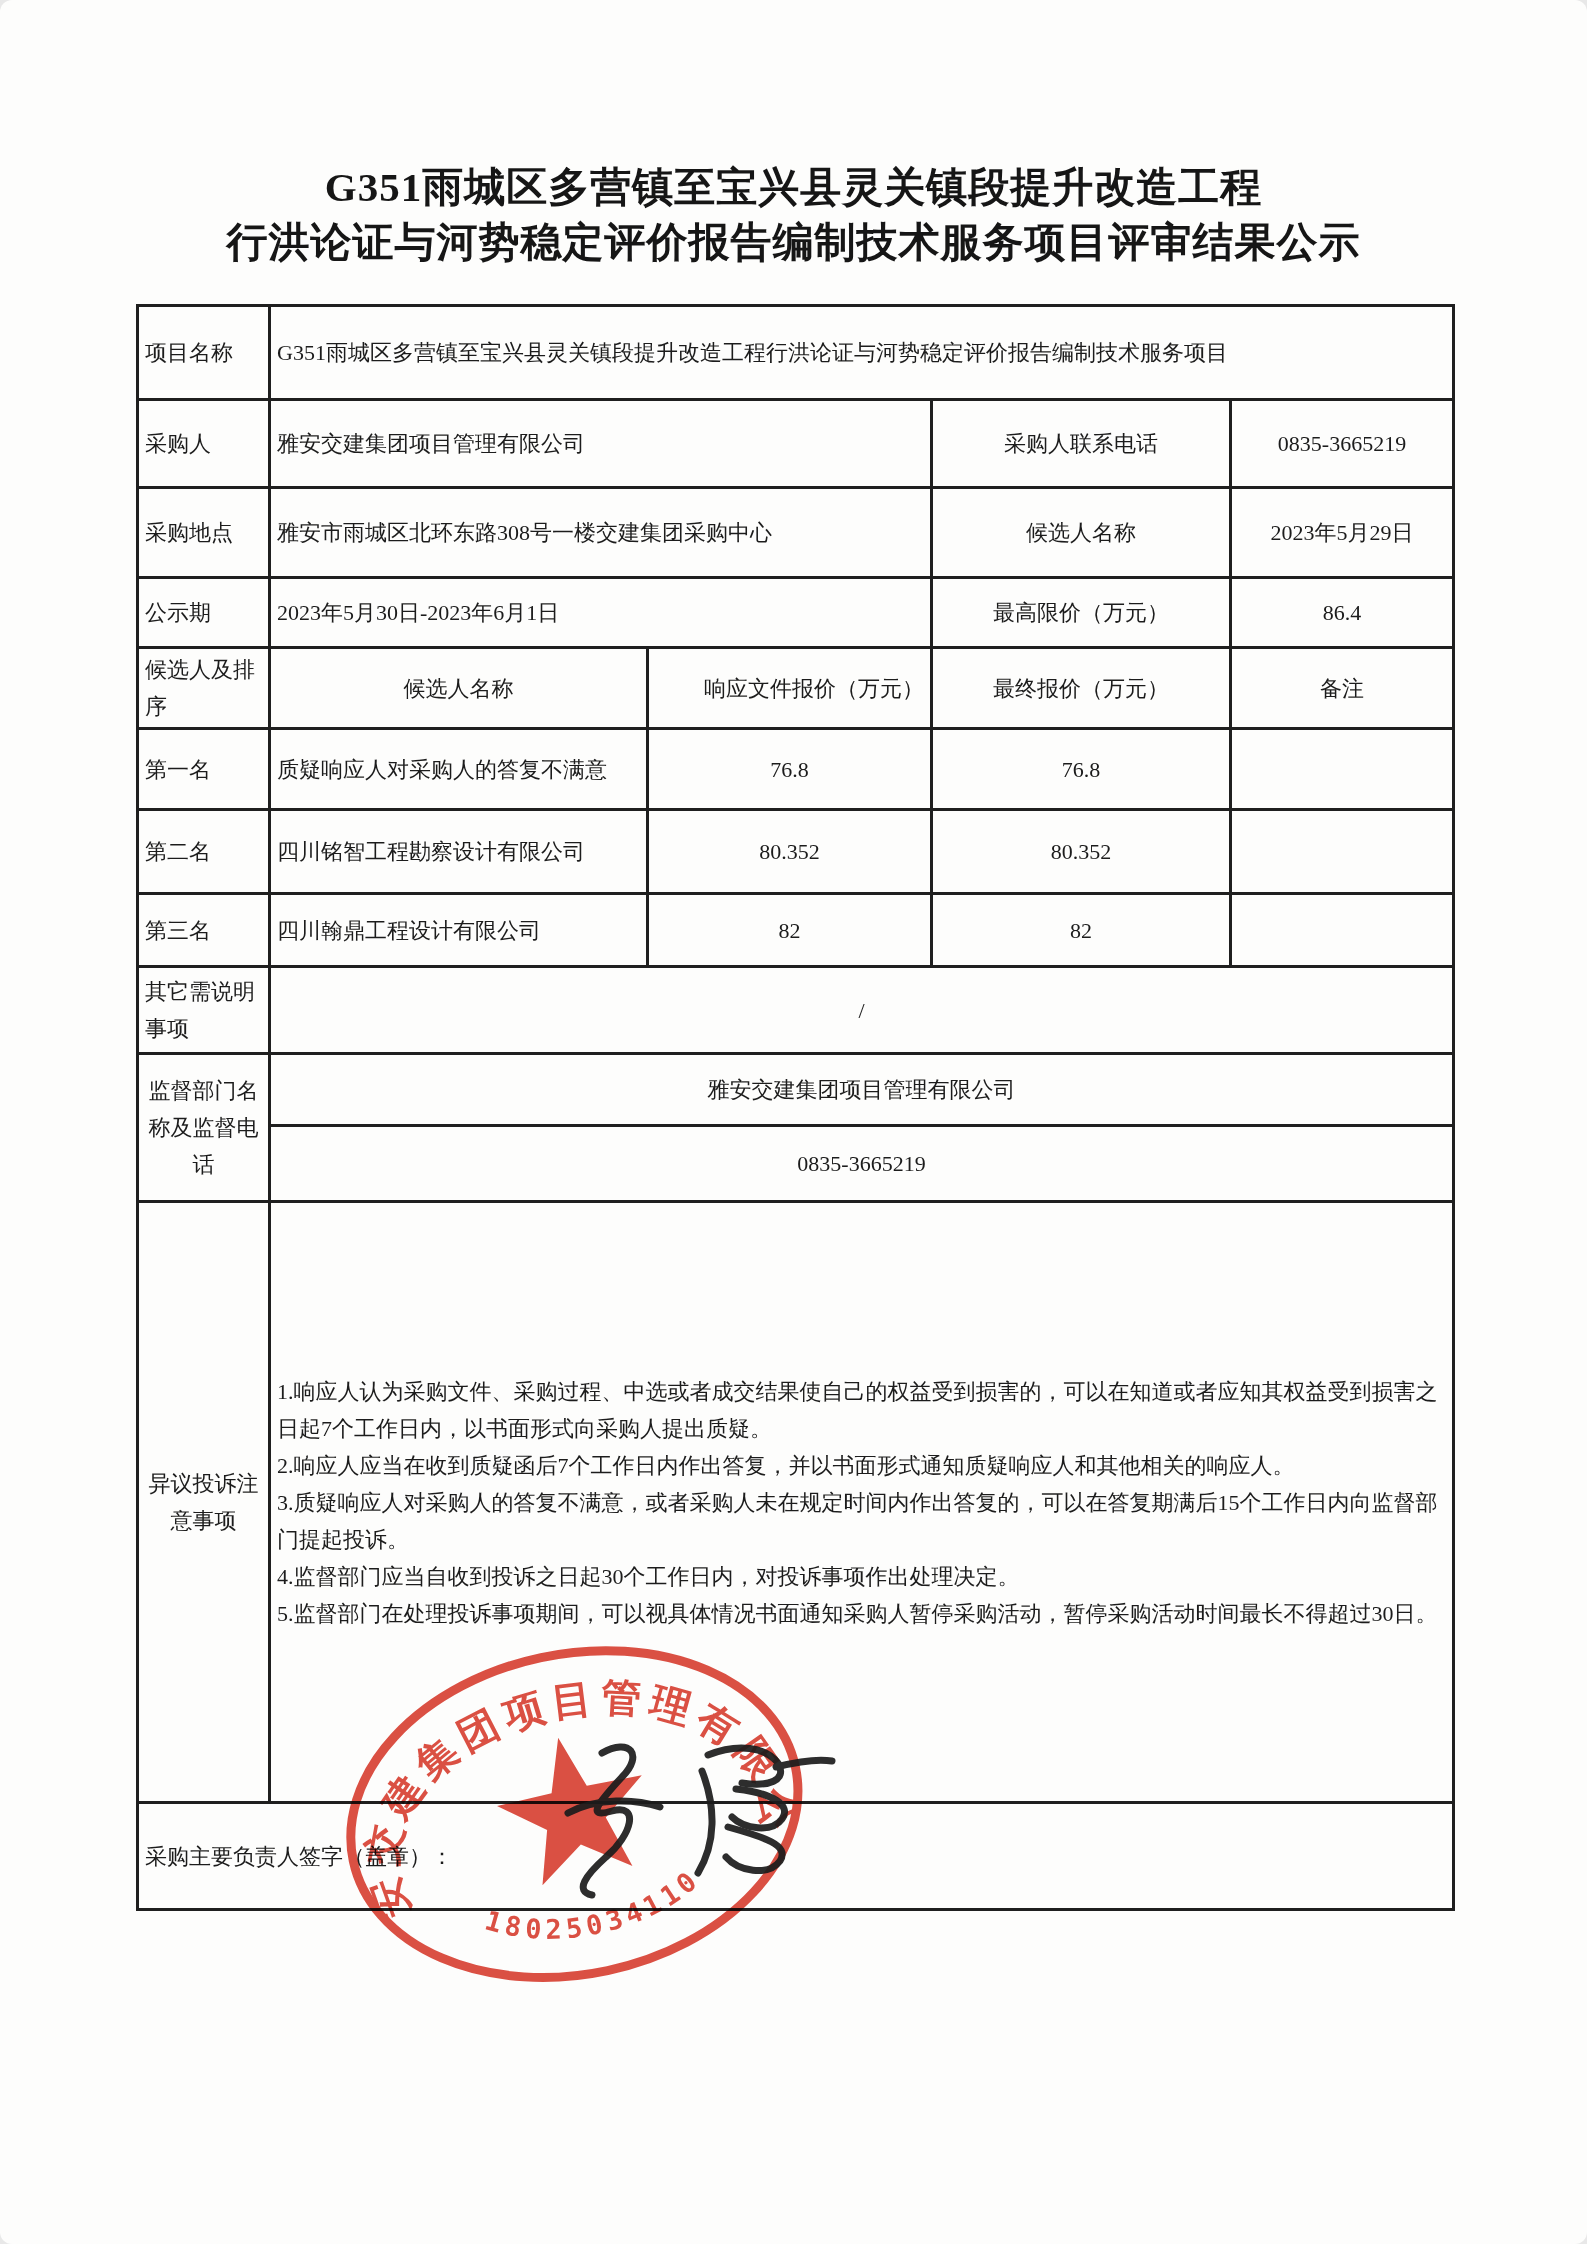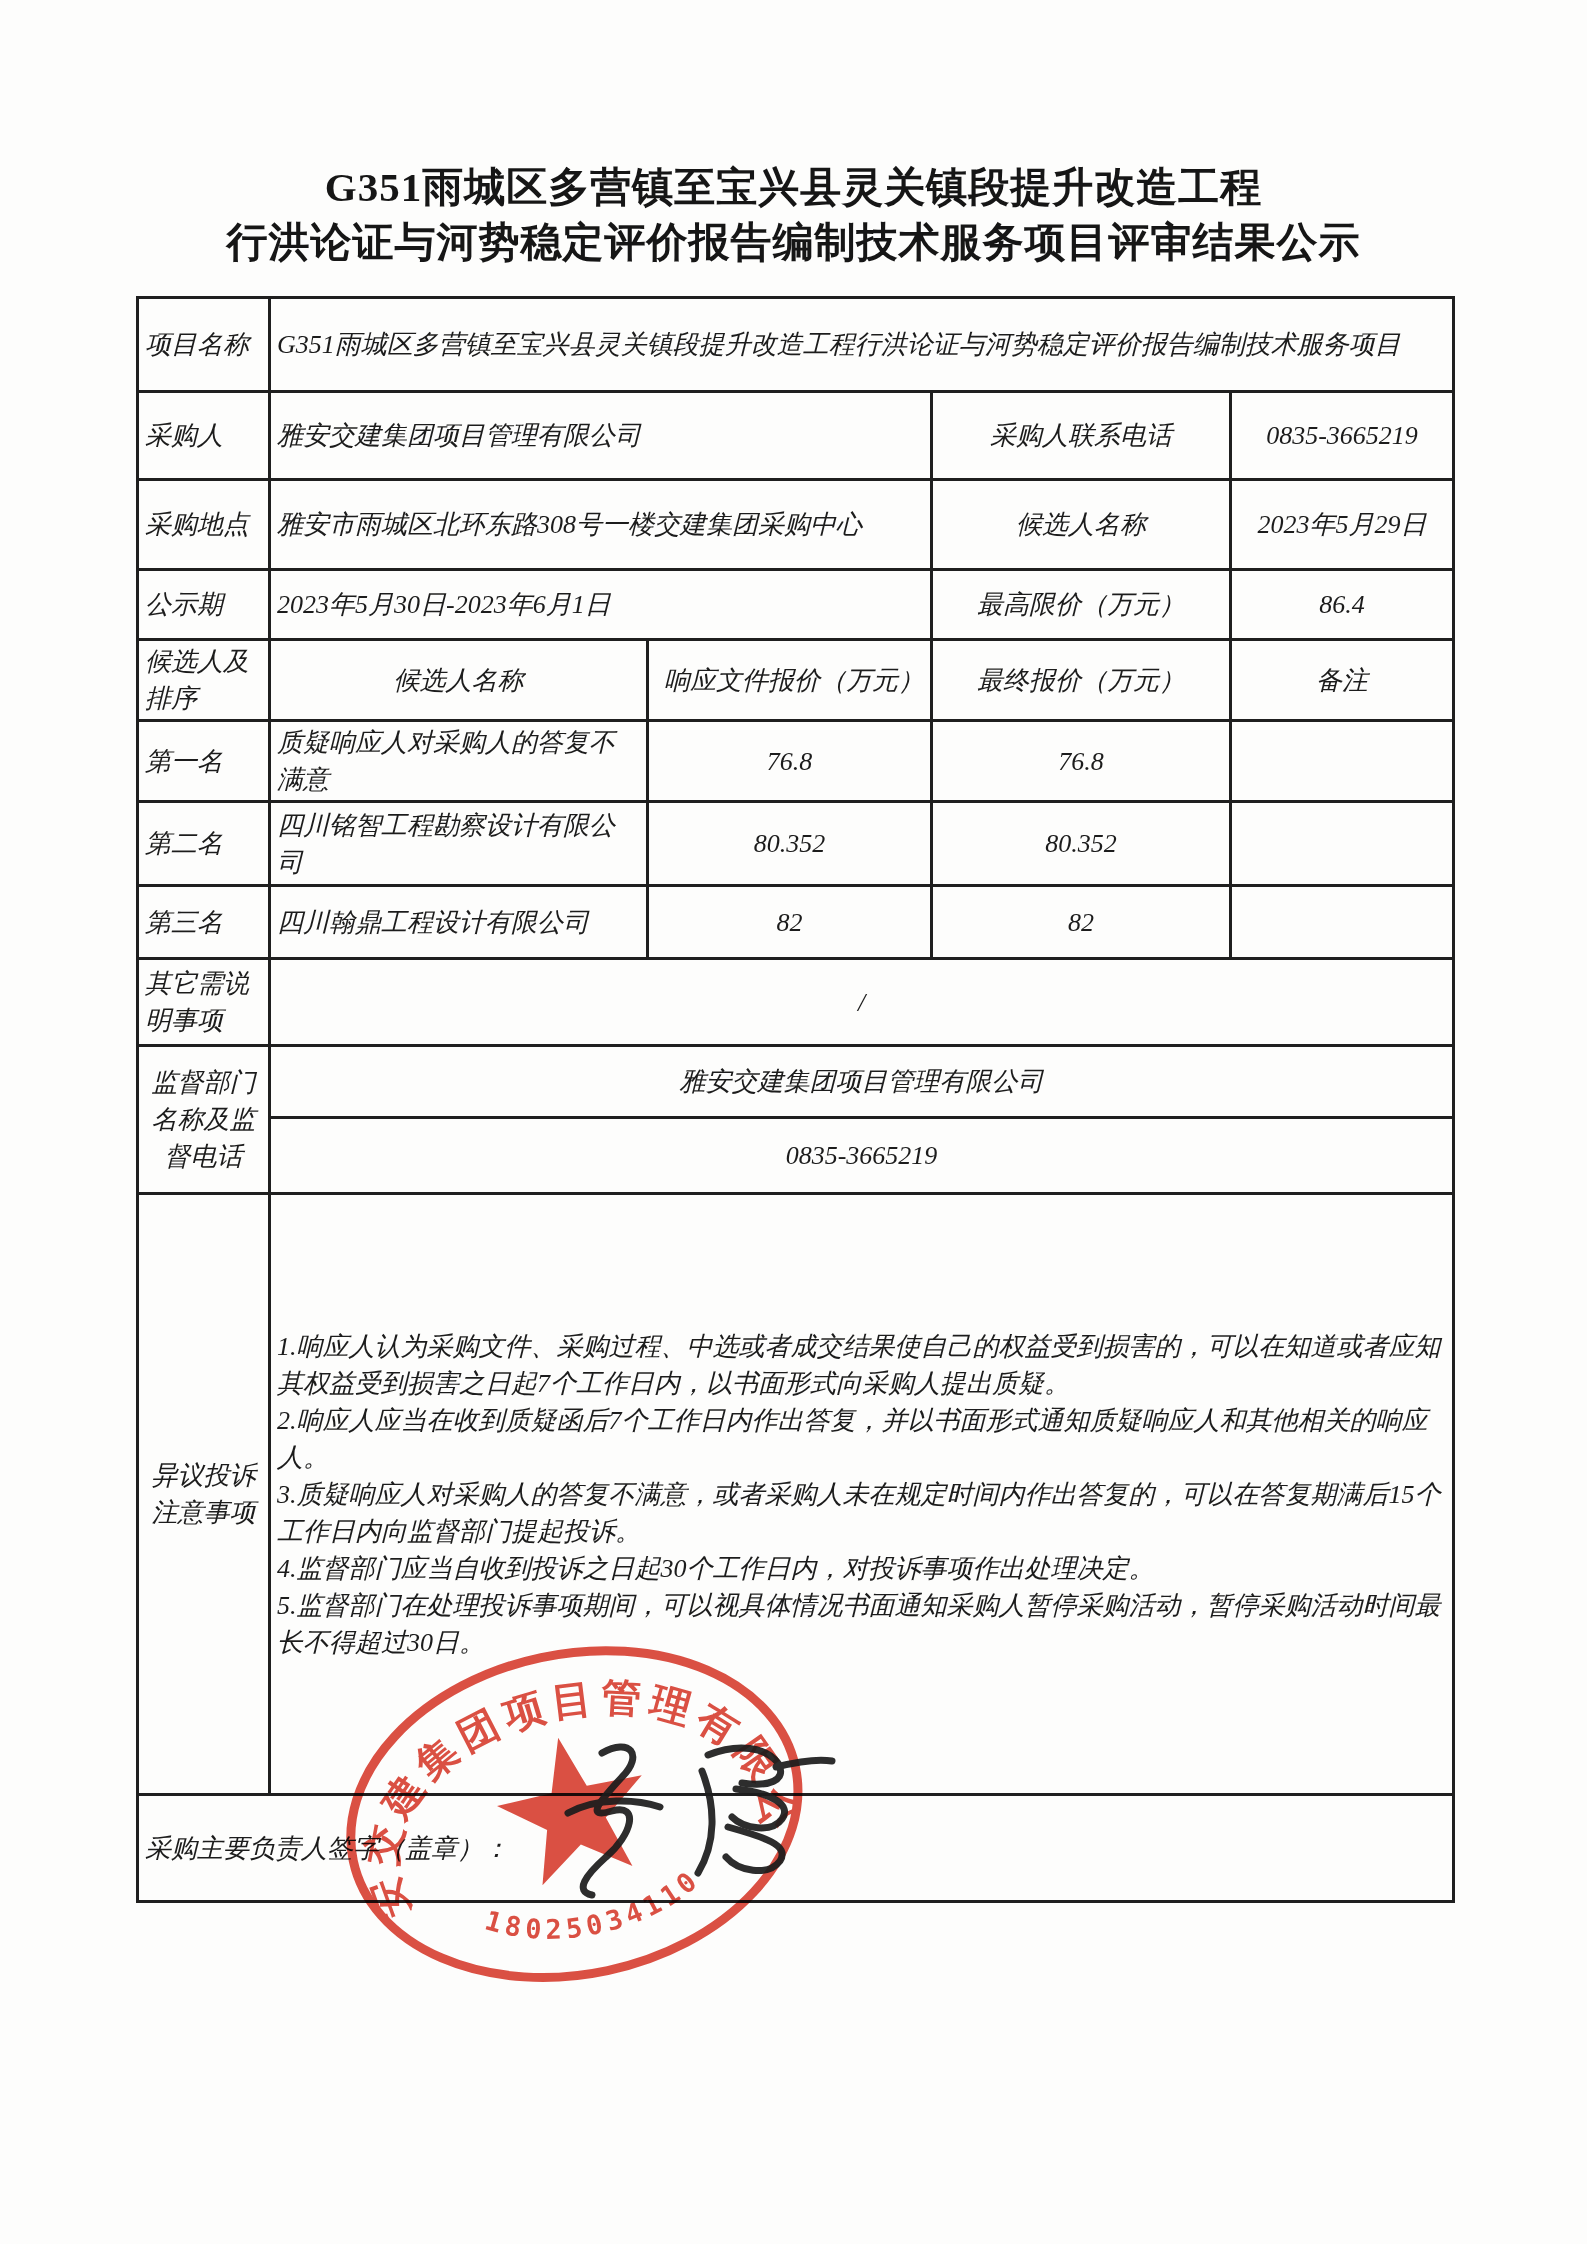--- a/index.html
+++ b/index.html
@@ -4,30 +4,31 @@
 <style>
   html,body{margin:0;padding:0;background:#e8e8e8;}
   .page{
     position:relative;
     width:1587px;height:2244px;
     margin:0 auto;
     background:#fdfdfc;
     font-family:"Liberation Serif","DejaVu Serif",serif;
     color:#1a1a1a;
     overflow:hidden;
+    border-radius:12px;
   }
   .doc-title{
     position:absolute;left:0;top:160px;width:1587px;
     text-align:center;font-weight:700;font-size:41px;line-height:55px;
     letter-spacing:1px;color:#161616;
   }
   table.main{
-    position:absolute;left:136px;top:296px;
+    position:absolute;left:136px;top:304px;
     width:1316px;border-collapse:collapse;table-layout:fixed;
-    font-size:26px;color:#1c1c1c;font-style:italic;
+    font-size:22px;color:#1c1c1c;
   }
   table.main td{
     border:3px solid #1f1f1f;
     vertical-align:middle;
     padding:2px 6px;
     line-height:37px;
     overflow:hidden;
   }
   td.lbl{ text-align:left; padding:2px 4px 2px 8px; }
   td.ctr{ text-align:center; padding:2px 4px; }

